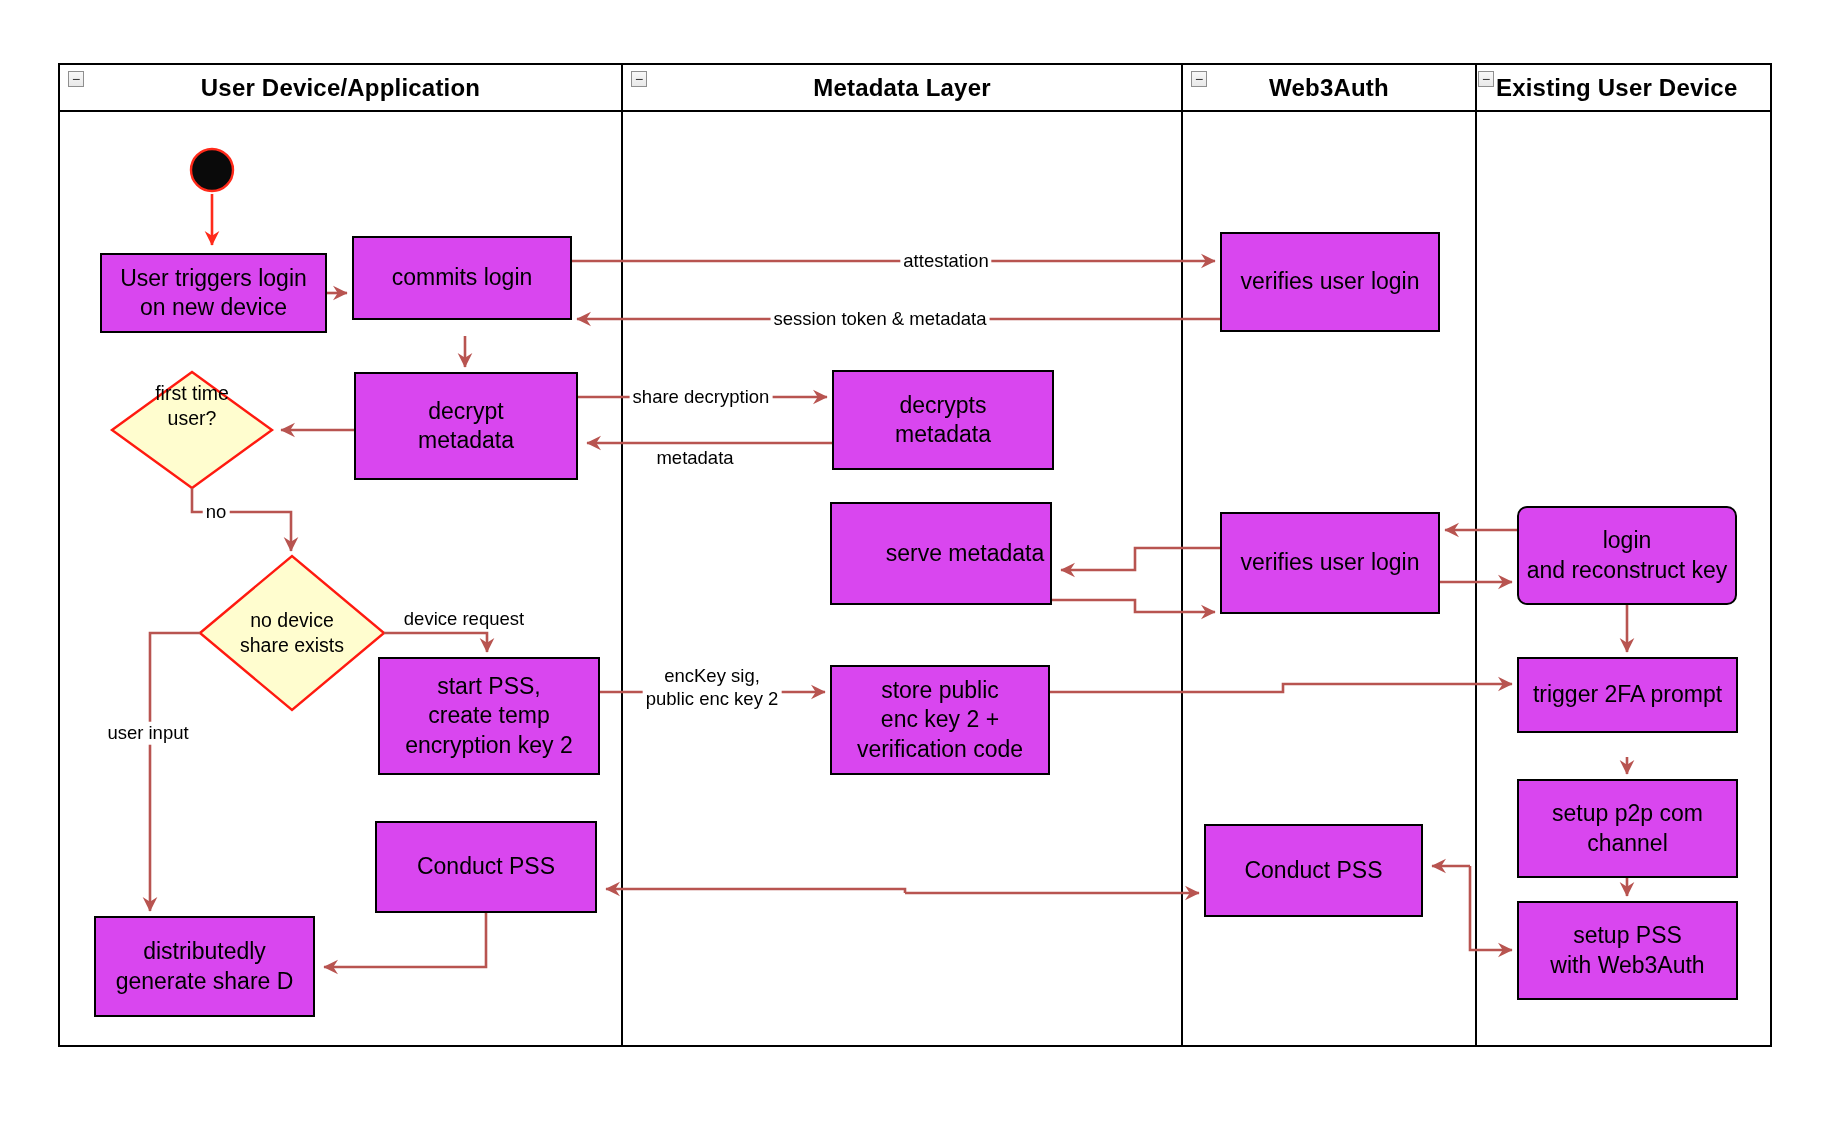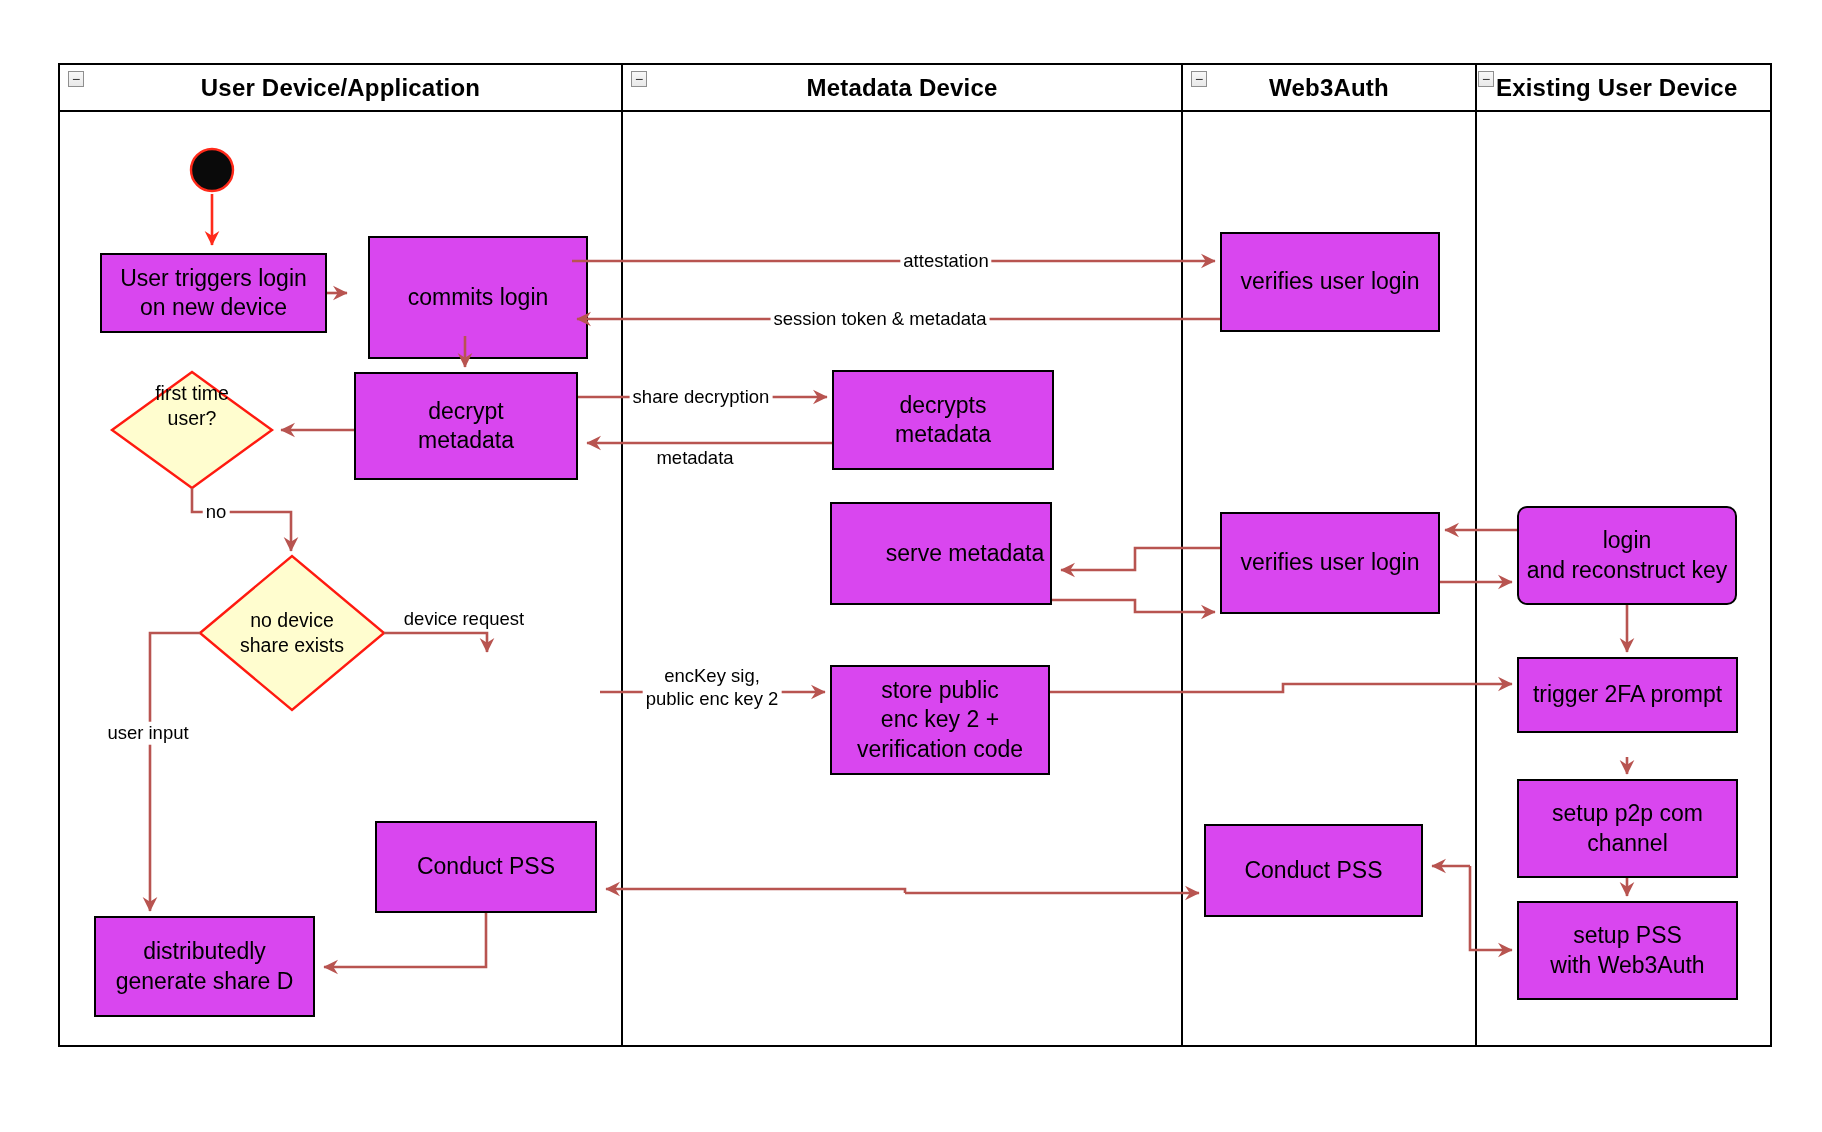--- a/index.html
+++ b/index.html
@@ -47,21 +47,21 @@
   <div class="lane-line" style="left:1181px;"></div>
   <div class="lane-line" style="left:1475px;"></div>
   <div id="header-sep"></div>
 
   <div class="lane-header" style="left:60px;width:561px;">
     <span class="collapse-btn">−</span>
     <span class="lane-title">User Device/Application</span>
   </div>
   <div class="lane-header" style="left:623px;width:558px;">
     <span class="collapse-btn">−</span>
-    <span class="lane-title">Metadata Device</span>
+    <span class="lane-title">Metadata Layer</span>
   </div>
   <div class="lane-header" style="left:1183px;width:292px;">
     <span class="collapse-btn">−</span>
     <span class="lane-title">Web3Auth</span>
   </div>
   <div class="lane-header" style="left:1477px;width:293px;justify-content:flex-start;padding-left:19px;box-sizing:border-box;">
     <span class="collapse-btn" style="left:1px;">−</span>
     <span class="lane-title">Existing User Device</span>
   </div>
 
@@ -110,30 +110,33 @@
     <path class="edge" d="M1470,866 V950 H1512" marker-end="url(#ah)"></path>
 
     <path class="edge" d="M905,893 V889 H606" marker-end="url(#ah)"></path>
     <path class="edge" d="M905,893 H1199" marker-end="url(#ah)"></path>
 
     <path class="edge" d="M486,913 V967 H324" marker-end="url(#ah)"></path>
   </svg>
 
   <div class="node" style="left:100px;top:253px;width:227px;height:80px;">User triggers login
 on new device</div>
-  <div class="node" style="left:368px;top:236px;width:220px;height:123px;">commits login</div>
+  <div class="node" style="left:352px;top:236px;width:220px;height:84px;">commits login</div>
   <div class="node" style="left:1220px;top:232px;width:220px;height:100px;">verifies user login</div>
   <div class="node" style="left:354px;top:372px;width:224px;height:108px;">decrypt
 metadata</div>
   <div class="node" style="left:832px;top:370px;width:222px;height:100px;">decrypts
 metadata</div>
   <div class="node" style="left:830px;top:502px;width:222px;height:103px;padding-left:48px;">serve metadata</div>
   <div class="node" style="left:1220px;top:512px;width:220px;height:102px;">verifies user login</div>
   <div class="node" style="left:1517px;top:506px;width:220px;height:99px;border-radius:10px;">login
 and reconstruct key</div>
+  <div class="node" style="left:378px;top:657px;width:222px;height:118px;">start PSS,
+create temp
+encryption key 2</div>
   <div class="node" style="left:830px;top:665px;width:220px;height:110px;">store public
 enc key 2 +
 verification code</div>
   <div class="node" style="left:1517px;top:657px;width:221px;height:76px;">trigger 2FA prompt</div>
   <div class="node" style="left:1517px;top:779px;width:221px;height:99px;">setup p2p com
 channel</div>
   <div class="node" style="left:1517px;top:901px;width:221px;height:99px;">setup PSS
 with Web3Auth</div>
   <div class="node" style="left:1204px;top:824px;width:219px;height:93px;">Conduct PSS</div>
   <div class="node" style="left:375px;top:821px;width:222px;height:92px;">Conduct PSS</div>

